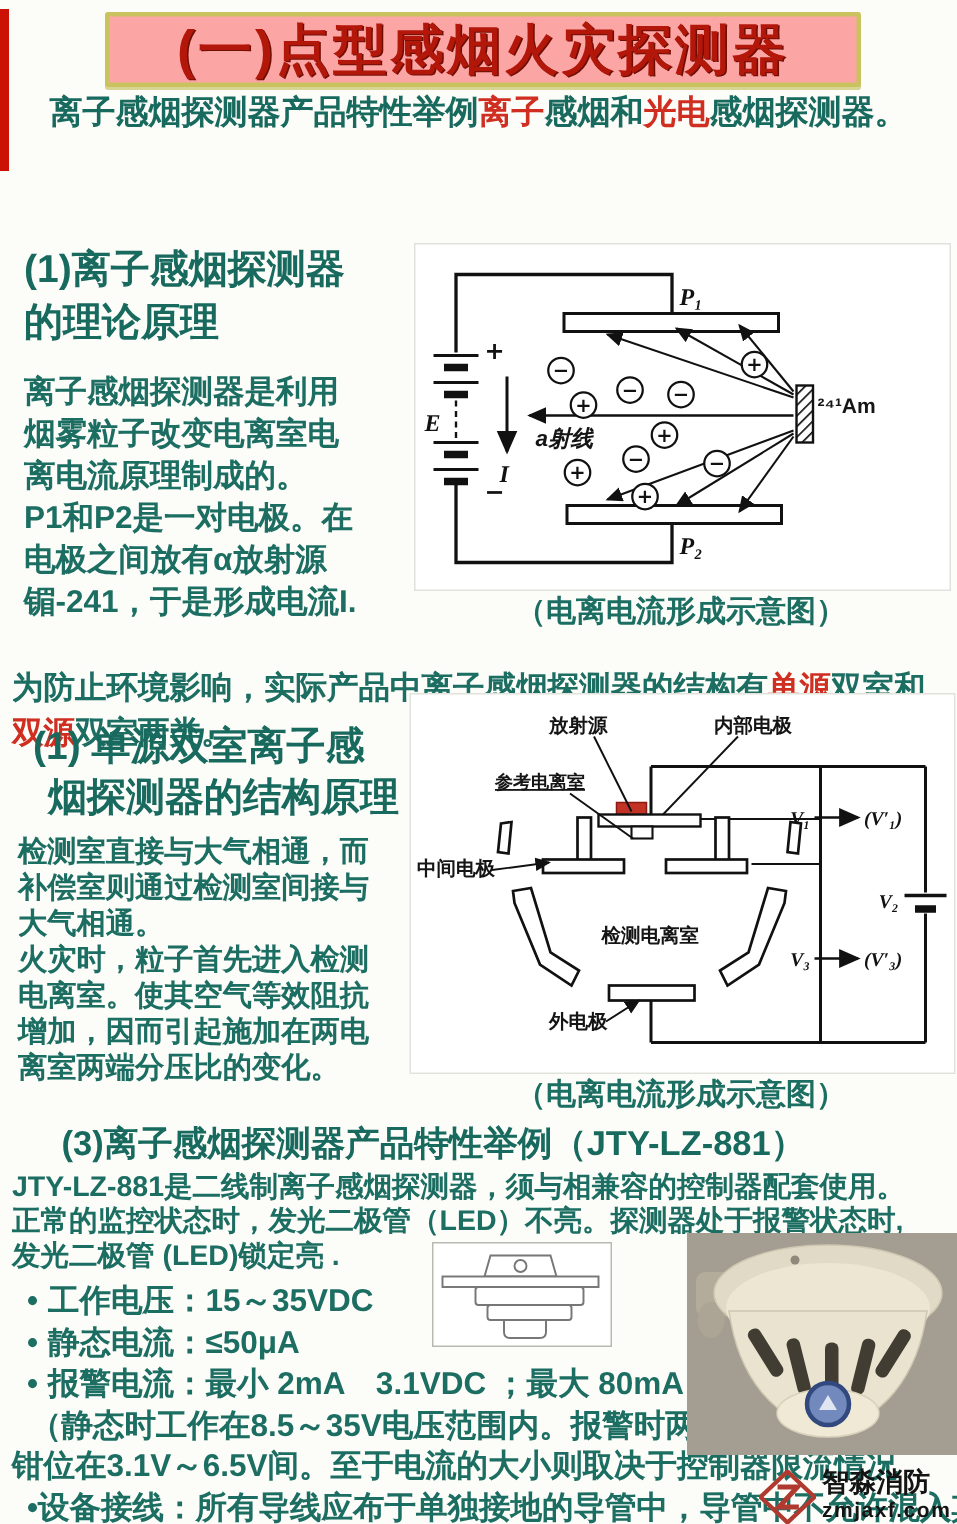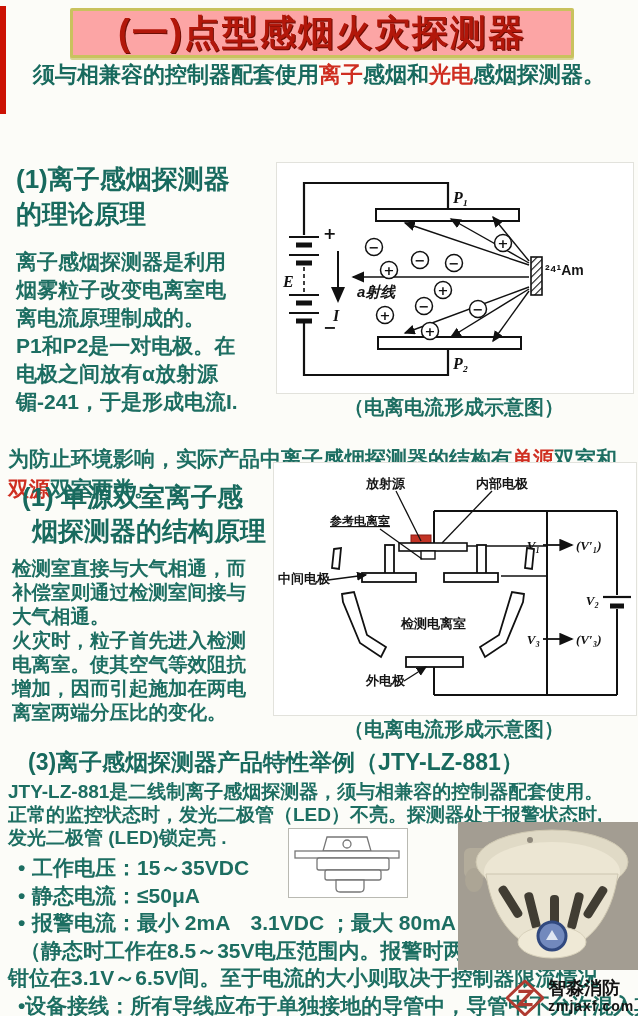--- a/index.html
+++ b/index.html
@@ -30,21 +30,21 @@
     display:flex; align-items:center;
   }
   .hdr-text{font-size:29px; font-weight:800; color:#186a5e; padding-left:14px; white-space:nowrap;}
   .sub-heading{font-size:26px; line-height:35px; font-weight:800; color:#186a5e; white-space:pre-line;}
   .body-text{font-weight:700; color:#1d6e62; white-space:pre-line;}
   .s1-body{font-size:21px; line-height:28px;}
   .s2-body{font-size:19.5px; line-height:24px;}
   .note{font-size:21px; line-height:30px; font-weight:700; color:#1d6e62; white-space:nowrap;}
   .caption{font-size:20px; font-weight:700; color:#1d6e62; text-align:center; white-space:nowrap;}
   .diagram-box{background:#ffffff; border:1px solid #e2e2dc;}
-  .s3-heading{font-size:23px; font-weight:800; color:#186a5e; white-space:nowrap;}
+  .s3-heading{font-size:23px; font-weight:800; color:#186a5e; white-space:nowrap;margin-left:13px;}
   .s3-line{font-size:19px; line-height:23px; font-weight:700; color:#1d6e62; white-space:nowrap;}
   .spec-row{font-size:21px; line-height:27.5px; font-weight:700; color:#1d6e62; white-space:nowrap; display:flex;}
   .spec-row .blt{width:14px; text-align:left;}
   .indent1{padding-left:10px;}
   .indent2{padding-left:12px;}
   
   .d-label{font:700 13px "Liberation Sans",sans-serif; fill:#151515;}
   .d-label-sm{font:700 12px "Liberation Sans",sans-serif; fill:#151515;}
   .d-var{font:italic 700 16px "Liberation Serif",serif; fill:#111;}
   .d-var-sm{font:italic 700 13px "Liberation Serif",serif; fill:#111;}
@@ -59,21 +59,21 @@
 
 <div class="page">
 
   <div class="abs red-strip" style="left:0;top:6;width:6px;height:108px;top:6px;"></div>
 
   <div class="abs banner" style="left:70px;top:8px;width:498px;height:44px;">
     <span class="banner-title">(一)点型感烟火灾探测器</span>
   </div>
 
   <div class="abs intro teal" style="left:10px;top:60px;width:618px;">
-    <span>须与相兼容的控制器配套使用</span><span class="red">离子</span><span>感烟和</span><span class="red">光电</span><span>感烟探测器。</span>
+    <span>离子感烟探测器产品特性举例</span><span class="red">离子</span><span>感烟和</span><span class="red">光电</span><span>感烟探测器。</span>
   </div>
 
 
   <div class="abs sub-heading" style="left:16px;top:162px;width:262px;">(1)离子感烟探测器
 的理论原理</div>
   <div class="abs body-text s1-body" style="left:16px;top:248px;width:270px;">离子感烟探测器是利用
 烟雾粒子改变电离室电
 离电流原理制成的。
 P1和P2是一对电极。在
 电极之间放有α放射源

